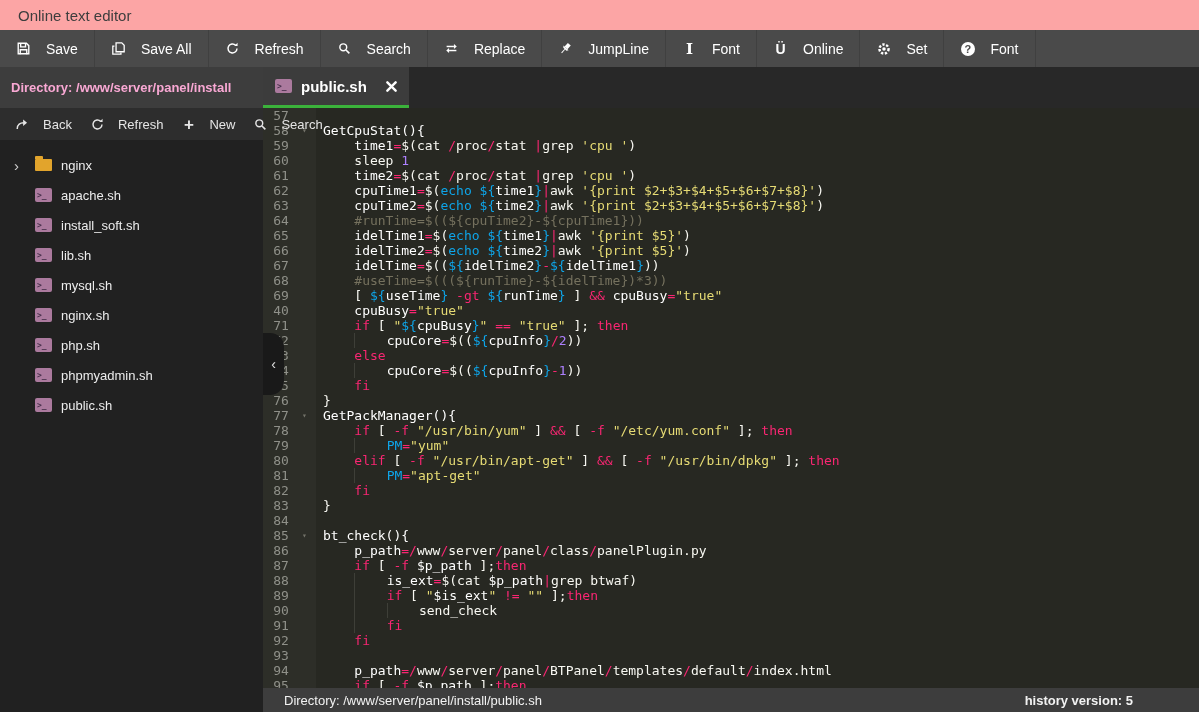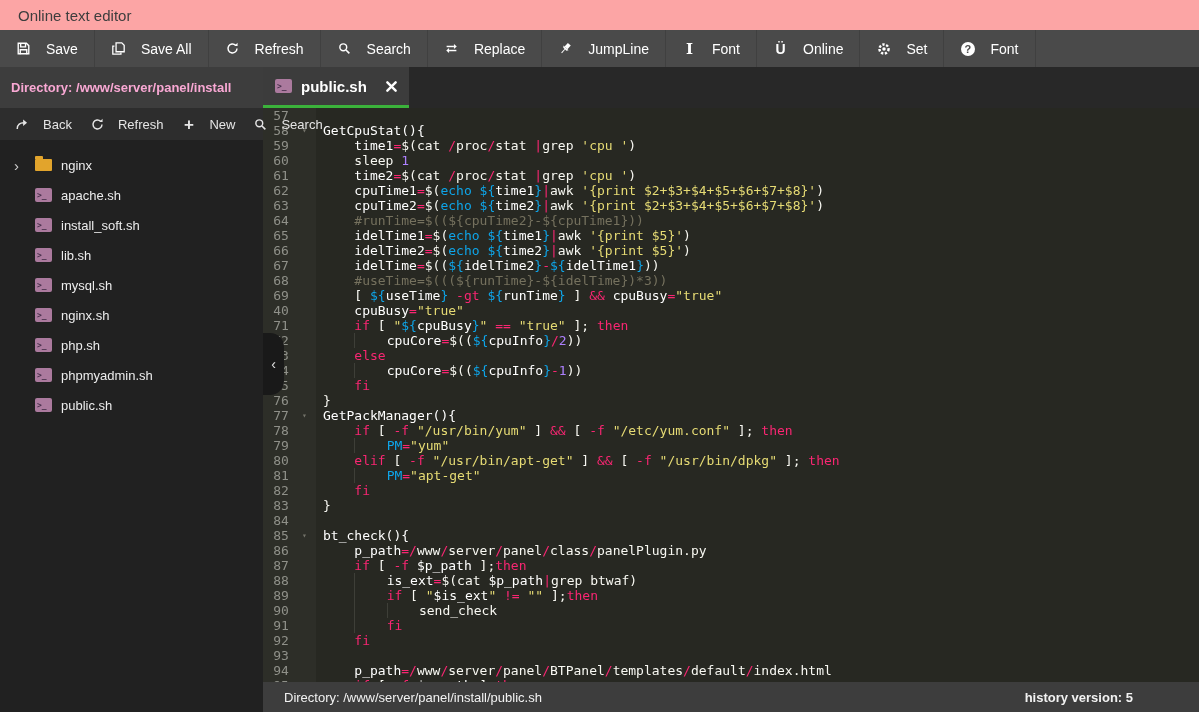--- a/index.html
+++ b/index.html
@@ -47,21 +47,21 @@
   .cl{display:flex;height:15px;white-space:pre}
   .gut{width:53px;flex:none;background:#2d2e28;color:#8f9089;display:flex}
   .ln{flex:1;text-align:center}
   .fa{width:14px;flex:none;font-size:8px;color:#73736a;text-align:left;padding-left:3px;line-height:15px;cursor:pointer}
   .lc{padding-left:7px;color:#f8f8f2}
   .tk-w{color:#f8f8f2}.tk-g{color:#ffffff}.tk-p{color:#f92672}.tk-c{color:#0ea5e9}
   .tk-y{color:#e6db74}.tk-u{color:#ae81ff}.tk-m{color:#75715e}
   .tk-gd{display:inline-block;width:0;height:15px;border-left:1px solid #3e3f38;vertical-align:top}
 
   
-  .statusbar{height:30px;flex:none;background:#3d3d3d;display:flex;align-items:center;justify-content:space-between;padding:0 66px 0 21px;color:#f2f2f2;font-size:13px}
+  .statusbar{height:24px;flex:none;background:#3d3d3d;display:flex;align-items:center;justify-content:space-between;padding:0 66px 0 21px;color:#f2f2f2;font-size:13px}
   .status-right{font-weight:700}
 </style>
 </head>
 <body>
 
 <div class="app">
   <div class="titlebar">
     <span>Online text editor</span>
   </div>
 

